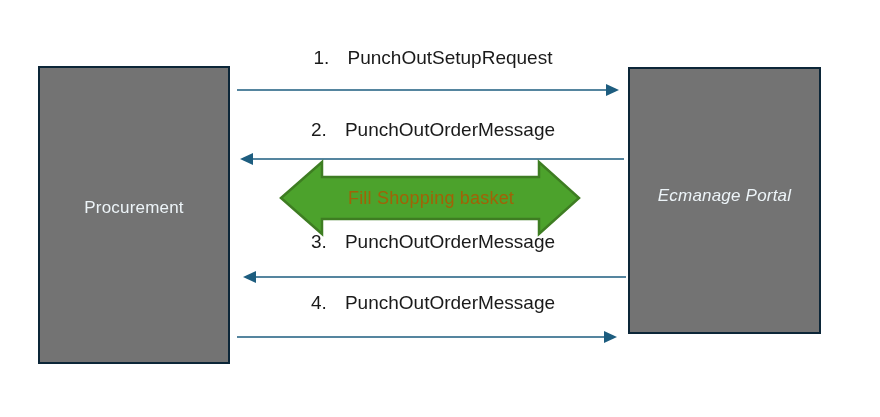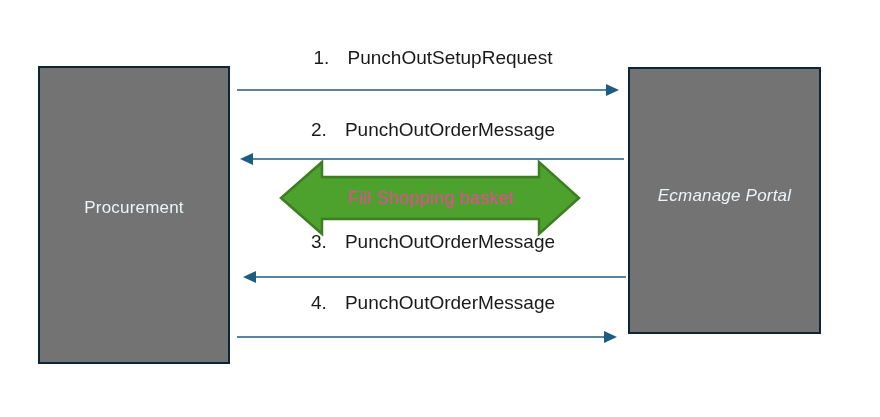--- a/index.html
+++ b/index.html
@@ -70,21 +70,21 @@
   .msg-1 { top: 46px; }
   .msg-2 { top: 118px; }
   .msg-3 { top: 230px; }
   .msg-4 { top: 291px; }
   .basket-label {
     position: absolute;
     left: 431px;
     top: 198px;
     transform: translate(-50%, -50%);
     white-space: nowrap;
-    color: #ec4899;
+    color: #a16207;
     font-size: 18px;
     letter-spacing: 0.2px;
   }
 </style>
 </head>
 <body>
 
 <div class="canvas">
 
   <svg class="arrow-layer" viewBox="0 0 880 417" aria-hidden="true">

